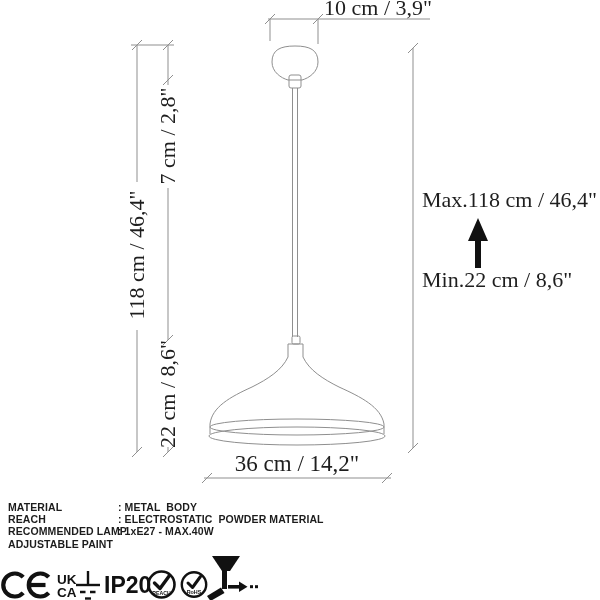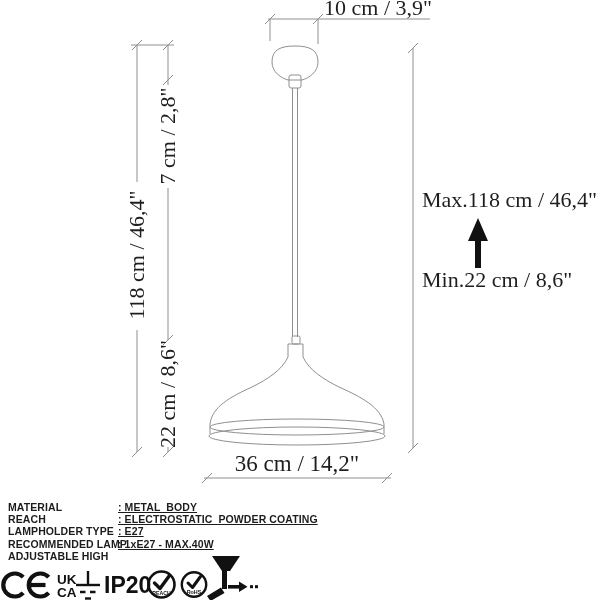--- a/index.html
+++ b/index.html
@@ -14,21 +14,21 @@
     font-family:"Liberation Serif","DejaVu Serif",serif;
     font-size:22px;fill:#1e1e1e;
   }
   .dim-text-big{font-size:23px;}
   .thin{stroke:#8f8f8f;stroke-width:1;fill:none;}
   .specs{
     position:absolute;left:8px;top:501px;
     font-weight:bold;font-size:10.5px;line-height:12.2px;
     color:#1c1c1c;letter-spacing:0.1px;
   }
-  .spec-row{white-space:nowrap;text-decoration:underline;}
+  .spec-row{white-space:nowrap;}
   .spec-label{display:inline-block;width:110px;}
   .spec-value{white-space:pre;}
 </style>
 </head>
 <body>
 
 <div class="stage">
 
   <svg id="drawing" width="600" height="500" viewBox="0 0 600 500">
 
@@ -99,30 +99,27 @@
       <line x1="382" y1="483" x2="392" y2="473"></line>
     </g>
     <text class="dim-text dim-text-big" x="297" y="471" text-anchor="middle">36 cm / 14,2"</text>
   </svg>
 
   <div class="specs">
     <div class="spec-row">
       <span class="spec-label">MATERIAL</span><span class="spec-value">: METAL  BODY</span>
     </div>
     <div class="spec-row">
-      <span class="spec-label">REACH</span><span class="spec-value">: ELECTROSTATIC  POWDER COATING</span>
-    </div>
-    <div class="spec-row">
-      <span class="spec-label">LAMPHOLDER TYPE</span><span class="spec-value">: E27</span>
+      <span class="spec-label">REACH</span><span class="spec-value">: ELECTROSTATIC  POWDER MATERIAL</span>
     </div>
     <div class="spec-row">
       <span class="spec-label">RECOMMENDED LAMP</span><span class="spec-value">: 1xE27 - MAX.40W</span>
     </div>
     <div class="spec-row">
-      <span class="spec-label">ADJUSTABLE HIGH</span><span class="spec-value"></span>
+      <span class="spec-label">ADJUSTABLE PAINT</span><span class="spec-value"></span>
     </div>
   </div>
 
   <svg id="certs" width="280" height="50" viewBox="0 550 280 50">
 
     <g stroke="#111111" stroke-width="4.2" fill="none" stroke-linecap="butt">
       <path d="M23.2,577.2 A11.5,11.5 0 1 0 23.2,592.8"></path>
       <path d="M48.7,577.2 A11.5,11.5 0 1 0 48.7,592.8"></path>
       <path d="M29.7,585 H45.5"></path>
     </g>

